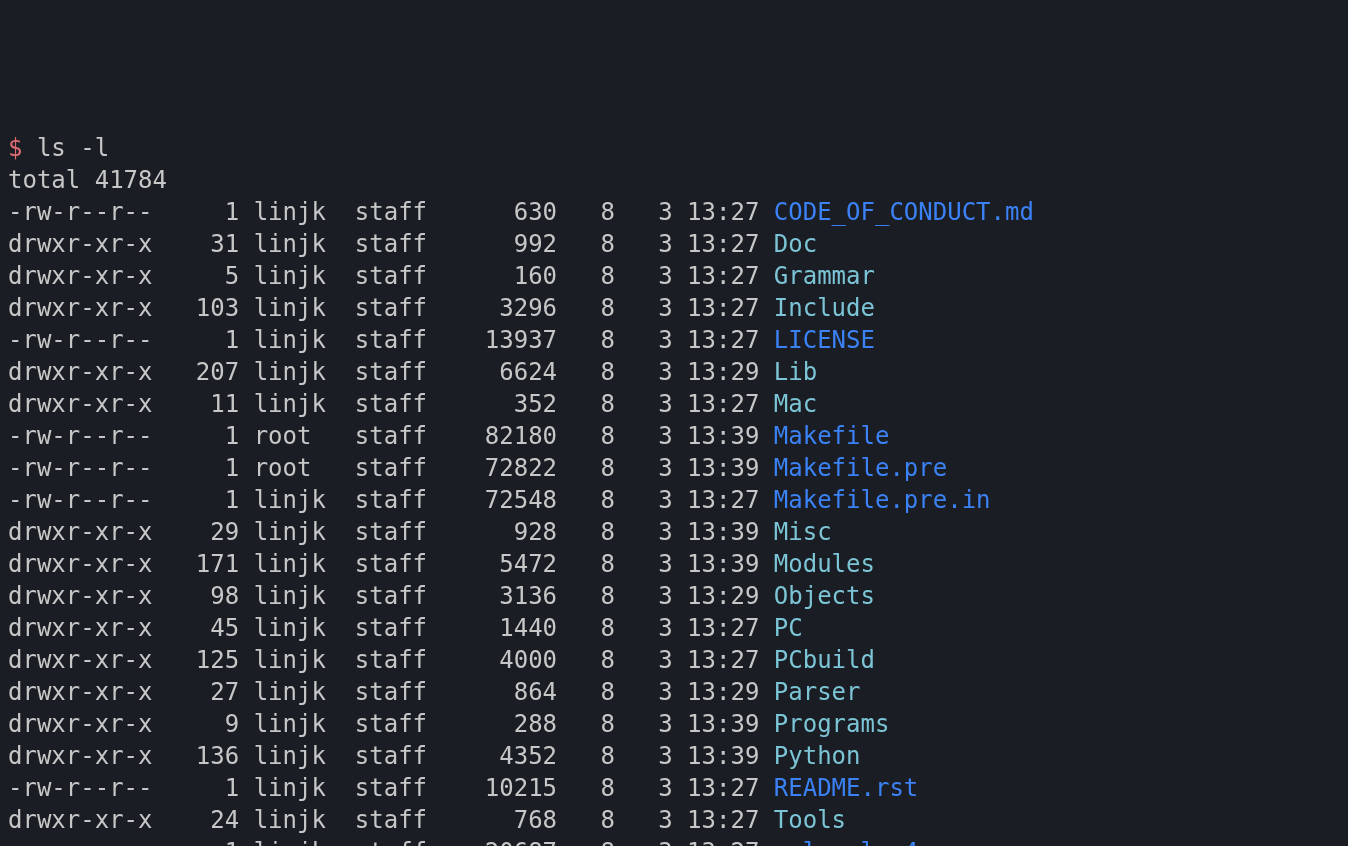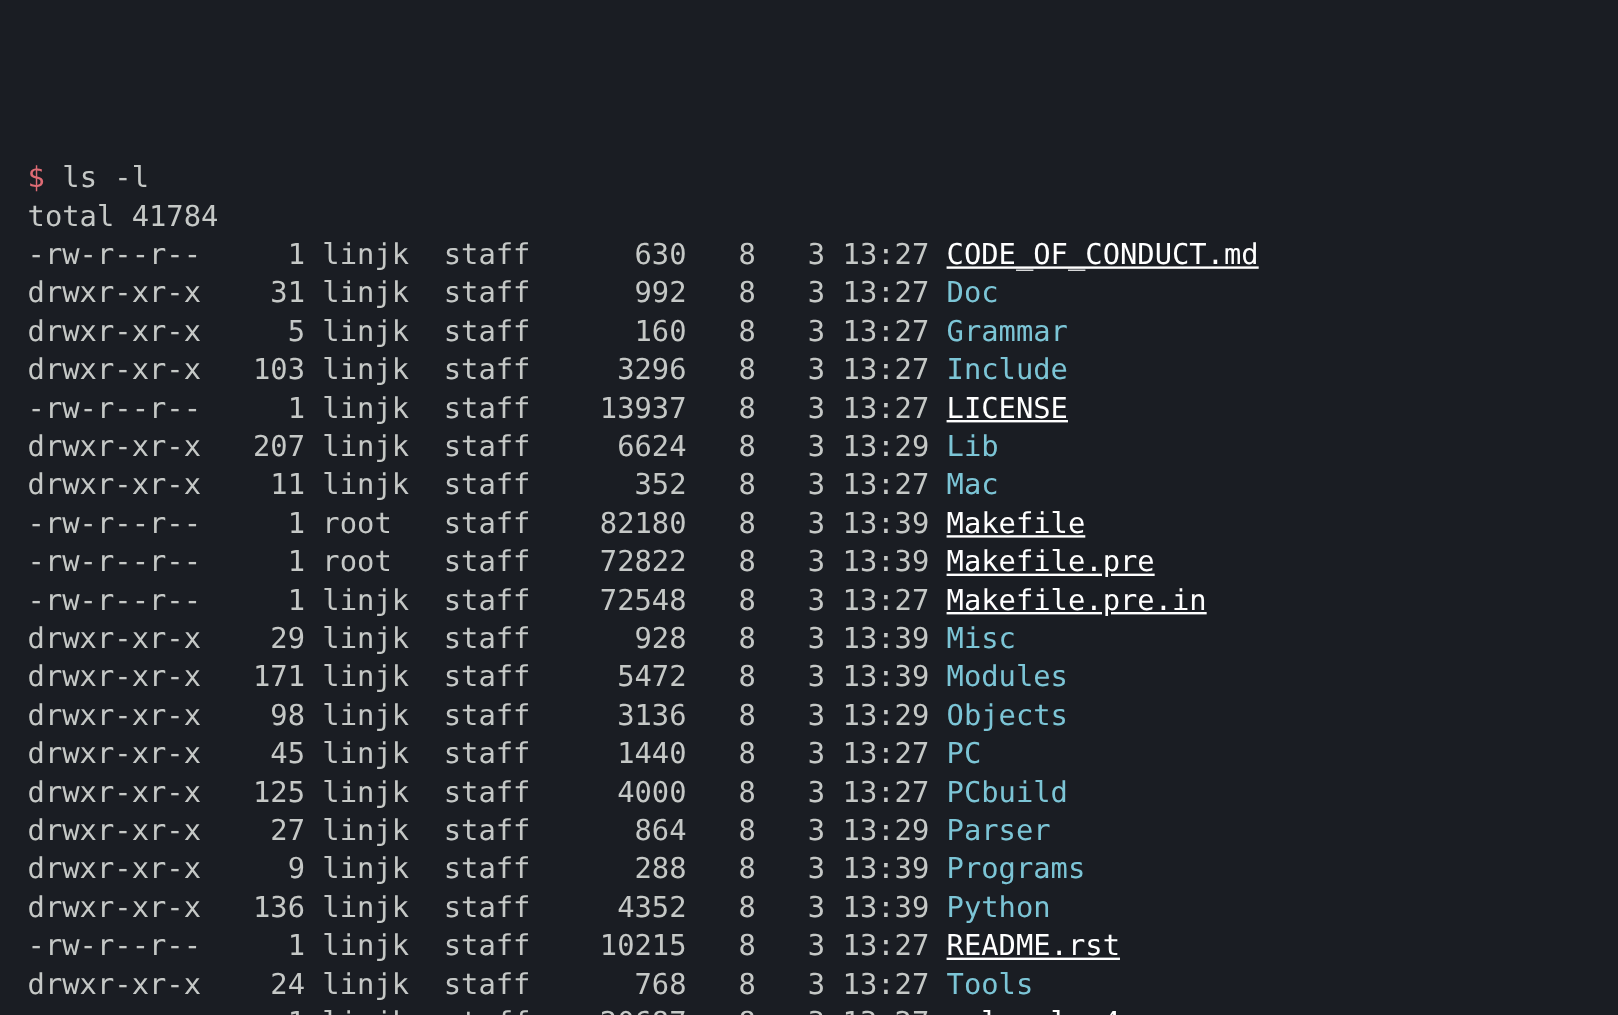--- a/index.html
+++ b/index.html
@@ -21,26 +21,24 @@
       color: #de6b74;
     }
     .command {
       color: #c5c8c6;
     }
     .dir {
       color: #7cc5d6;
       font-weight: normal;
     }
     .file {
-      color: #ffffff;
-      text-decoration: underline;
+      color: #3b82f6;
     }
     .row {
       display: block;
-      margin-left: 15px;
     }
   </style>
 </head>
 <body>
 
 
 
 <div><span class="row"><span class="prompt">$</span> <span class="command">ls -l</span></span><span class="row">total 41784</span><div id="listing"><span class="row">-rw-r--r--     1 linjk  staff      630   8   3 13:27 <span class="file">CODE_OF_CONDUCT.md</span></span><span class="row">drwxr-xr-x    31 linjk  staff      992   8   3 13:27 <span class="dir">Doc</span></span><span class="row">drwxr-xr-x     5 linjk  staff      160   8   3 13:27 <span class="dir">Grammar</span></span><span class="row">drwxr-xr-x   103 linjk  staff     3296   8   3 13:27 <span class="dir">Include</span></span><span class="row">-rw-r--r--     1 linjk  staff    13937   8   3 13:27 <span class="file">LICENSE</span></span><span class="row">drwxr-xr-x   207 linjk  staff     6624   8   3 13:29 <span class="dir">Lib</span></span><span class="row">drwxr-xr-x    11 linjk  staff      352   8   3 13:27 <span class="dir">Mac</span></span><span class="row">-rw-r--r--     1 root   staff    82180   8   3 13:39 <span class="file">Makefile</span></span><span class="row">-rw-r--r--     1 root   staff    72822   8   3 13:39 <span class="file">Makefile.pre</span></span><span class="row">-rw-r--r--     1 linjk  staff    72548   8   3 13:27 <span class="file">Makefile.pre.in</span></span><span class="row">drwxr-xr-x    29 linjk  staff      928   8   3 13:39 <span class="dir">Misc</span></span><span class="row">drwxr-xr-x   171 linjk  staff     5472   8   3 13:39 <span class="dir">Modules</span></span><span class="row">drwxr-xr-x    98 linjk  staff     3136   8   3 13:29 <span class="dir">Objects</span></span><span class="row">drwxr-xr-x    45 linjk  staff     1440   8   3 13:27 <span class="dir">PC</span></span><span class="row">drwxr-xr-x   125 linjk  staff     4000   8   3 13:27 <span class="dir">PCbuild</span></span><span class="row">drwxr-xr-x    27 linjk  staff      864   8   3 13:29 <span class="dir">Parser</span></span><span class="row">drwxr-xr-x     9 linjk  staff      288   8   3 13:39 <span class="dir">Programs</span></span><span class="row">drwxr-xr-x   136 linjk  staff     4352   8   3 13:39 <span class="dir">Python</span></span><span class="row">-rw-r--r--     1 linjk  staff    10215   8   3 13:27 <span class="file">README.rst</span></span><span class="row">drwxr-xr-x    24 linjk  staff      768   8   3 13:27 <span class="dir">Tools</span></span><span class="row">-rw-r--r--     1 linjk  staff    20687   8   3 13:27 <span class="file">aclocal.m4</span></span></div></div>
 
 

